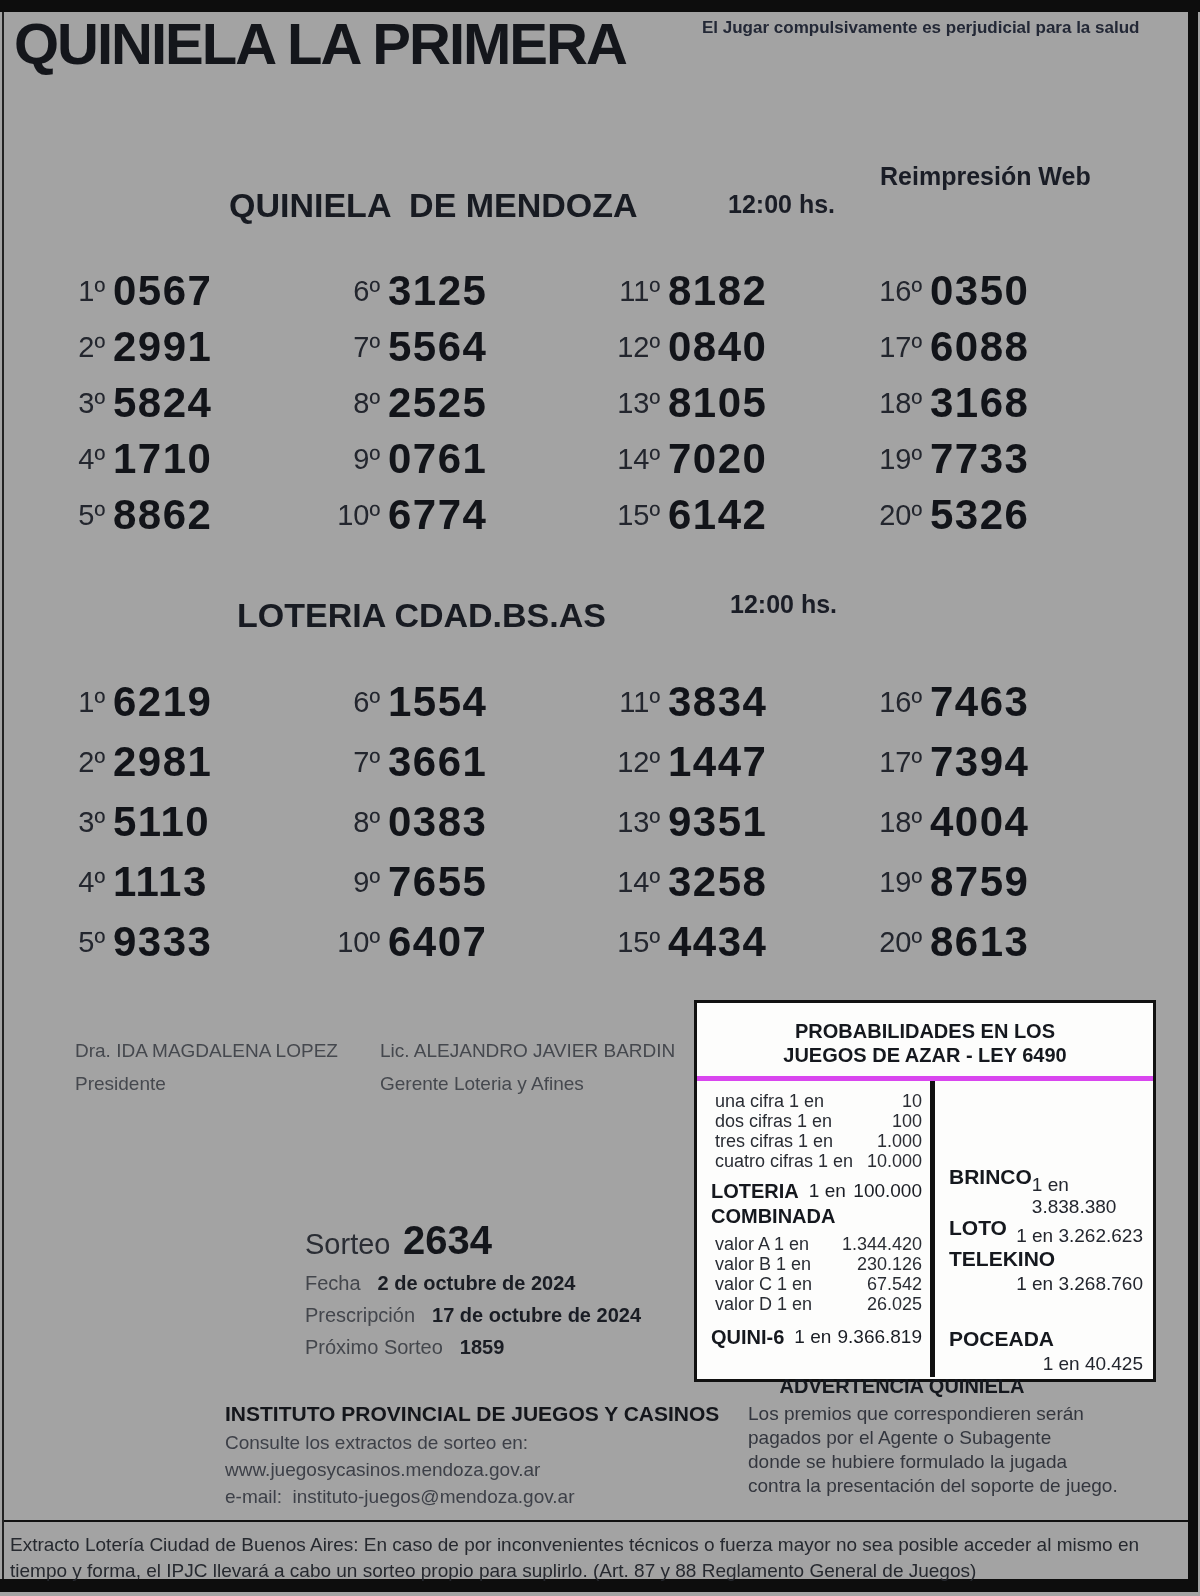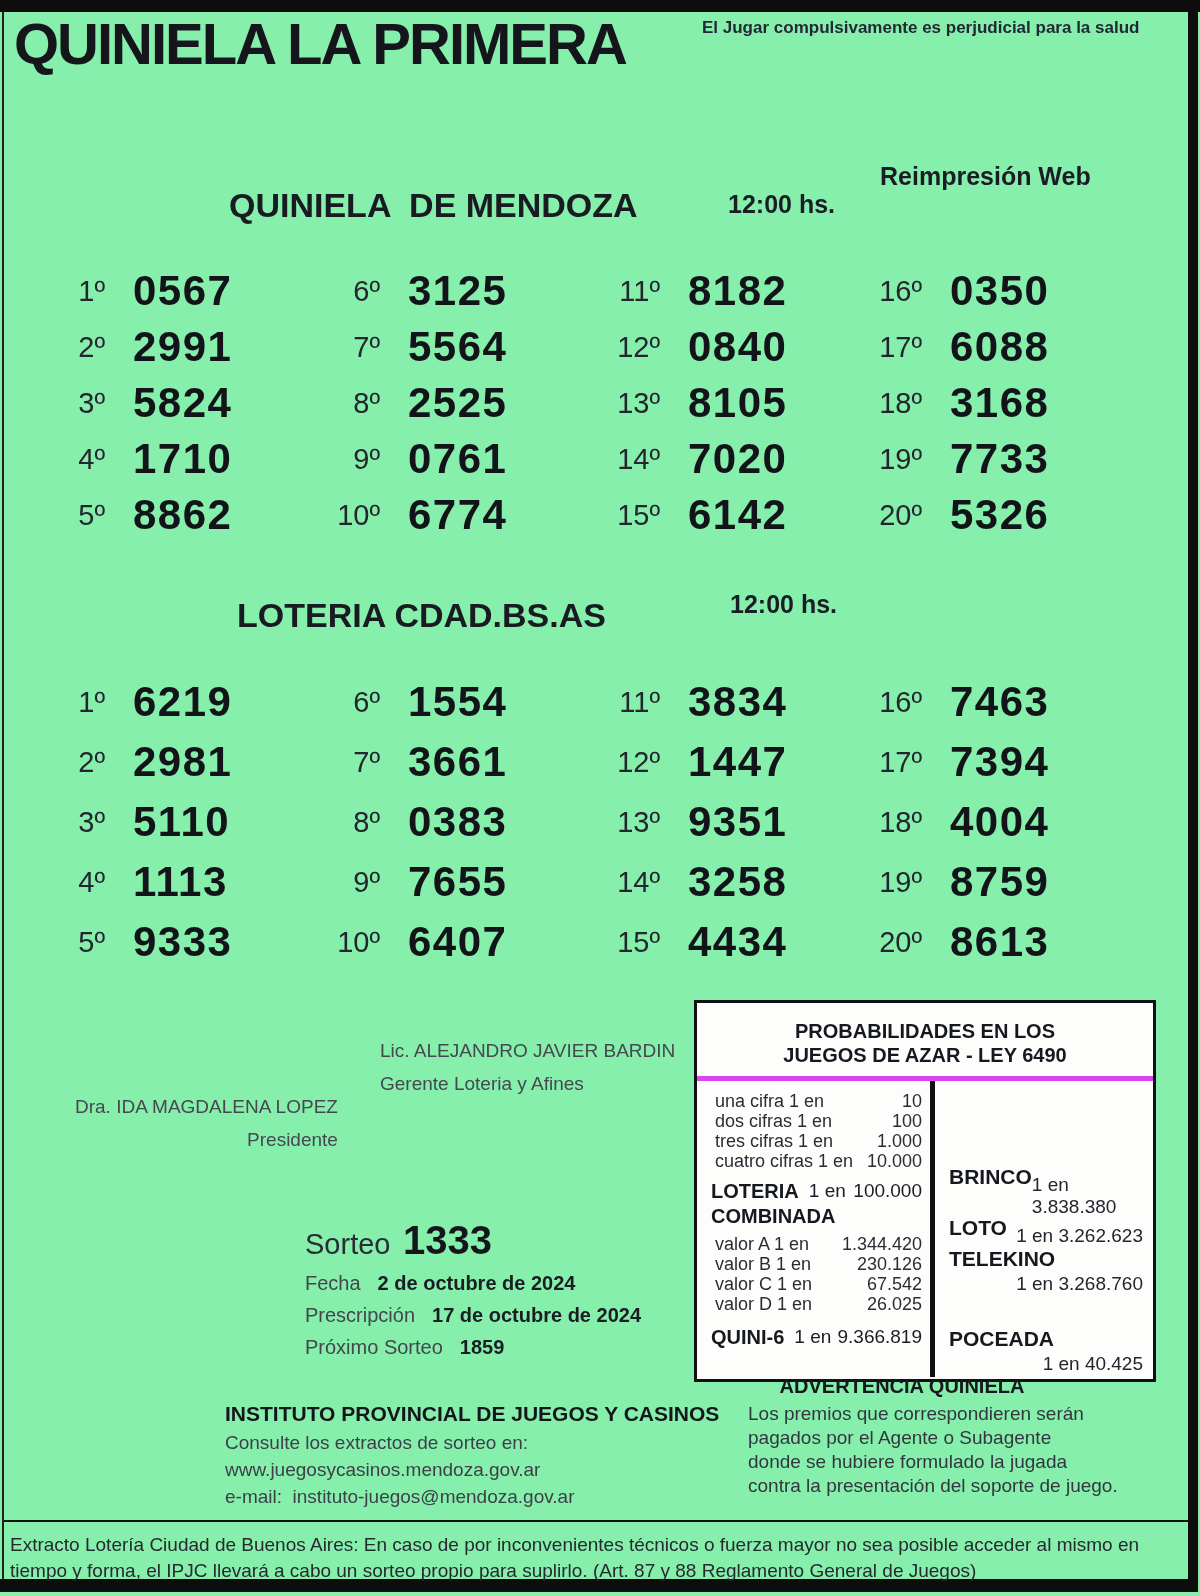--- a/index.html
+++ b/index.html
@@ -1,17 +1,17 @@
 <!DOCTYPE html>
 <html><head>
 <meta charset="utf-8">
 <style>
   html,body{margin:0;padding:0;background:#fff;}
   body{font-family:"Liberation Sans","DejaVu Sans",sans-serif;color:#1c1f26;}
-  .page{position:relative;width:1200px;height:1596px;background:#86efac;overflow:hidden;}
+  .page{position:relative;width:1200px;height:1596px;background:#a3a3a3;overflow:hidden;}
 
   
   .bar-top{position:absolute;left:0;top:0;width:1200px;height:12px;background:#0d0d0d;}
   .bar-right{position:absolute;left:1188px;top:0;width:10px;height:1592px;background:#0d0d0d;}
   .bar-bottom{position:absolute;left:0;top:1579px;width:1197px;height:13px;background:#0d0d0d;}
   .bar-left{position:absolute;left:2px;top:12px;width:2px;height:1567px;background:#222;}
   .rule-footer{position:absolute;left:4px;top:1520px;width:1184px;height:2px;background:#111;}
 
   .doc-title{position:absolute;left:14px;top:10px;font-size:58px;font-weight:700;letter-spacing:-2px;color:#14161b;white-space:nowrap;}
   .health-warning{position:absolute;left:702px;top:18px;width:470px;font-size:17px;font-weight:700;color:#232836;}
@@ -22,25 +22,25 @@
   .time-label{position:absolute;font-size:25px;font-weight:700;color:#1a1d26;}
   .time-mendoza{left:728px;top:190px;}
   .time-bsas{left:730px;top:590px;}
   .reprint{position:absolute;left:880px;top:162px;font-size:25px;font-weight:700;color:#1a1d26;}
 
   .results-grid{position:absolute;display:grid;grid-auto-flow:column;}
   .grid-mendoza{left:45px;top:263px;grid-template-rows:repeat(5,56px);grid-template-columns:275px 280px 262px 246px;}
   .grid-bsas{left:45px;top:672px;grid-template-rows:repeat(5,60px);grid-template-columns:275px 280px 262px 246px;}
   .cell{display:flex;align-items:center;}
   .ord{width:60px;text-align:right;font-size:29px;color:#23262e;flex:none;}
-  .num{margin-left:28px;font-size:42px;font-weight:700;letter-spacing:1.5px;color:#121419;}
+  .num{margin-left:8px;font-size:42px;font-weight:700;letter-spacing:1.5px;color:#121419;}
 
   .official{position:absolute;font-size:19px;color:#45484e;}
   .official .o-name{margin-bottom:11px;}
-  .official-1{left:75px;top:1096px;text-align:right;}
+  .official-1{left:75px;top:1040px;}
   .official-2{left:380px;top:1040px;}
 
   
   .prob-box{position:absolute;left:694px;top:1000px;width:462px;height:382px;border:3px solid #111;box-sizing:border-box;background:#fdfdfc;}
   .prob-header{height:78px;border-bottom:5px solid #d946ef;text-align:center;padding-top:16px;box-sizing:border-box;font-weight:700;font-size:20px;color:#15181e;line-height:24px;}
   .prob-body{display:flex;height:296px;}
   .prob-left{width:238px;border-right:5px solid #111;box-sizing:border-box;padding:10px 8px 0 14px;}
   .prob-right{flex:1;padding:84px 10px 0 14px;box-sizing:border-box;}
   .p-head{font-weight:700;font-size:20px;color:#15181e;}
   .p-row{display:flex;justify-content:space-between;font-size:18px;line-height:20px;color:#2a2d34;padding-left:4px;}
@@ -338,21 +338,21 @@
         <div class="pj pj-telekino"><span class="pj-name">TELEKINO</span><span class="pj-val">1 en 3.268.760</span></div>
         <div class="pj pj-poceada">
             <span class="pj-name">POCEADA</span>
             <span class="pj-val">1 en 40.425</span>
           </div>
       </div>
     </div>
   </div>
 
   <div class="sorteo-label">Sorteo</div>
-  <div class="sorteo-number">1333</div>
+  <div class="sorteo-number">2634</div>
   <div class="draw-rows">
     <div class="draw-row"><span class="draw-label">Fecha</span><span class="draw-value">2 de octubre de 2024</span></div>
     <div class="draw-row"><span class="draw-label">Prescripción</span><span class="draw-value">17 de octubre de 2024</span></div>
     <div class="draw-row"><span class="draw-label">Próximo Sorteo</span><span class="draw-value">1859</span></div>
   </div>
 
   <div class="institute">
     <div class="inst-name">INSTITUTO PROVINCIAL DE JUEGOS Y CASINOS</div>
     <div class="inst-line">Consulte los extractos de sorteo en:</div>
     <div class="inst-line">www.juegosycasinos.mendoza.gov.ar</div>

